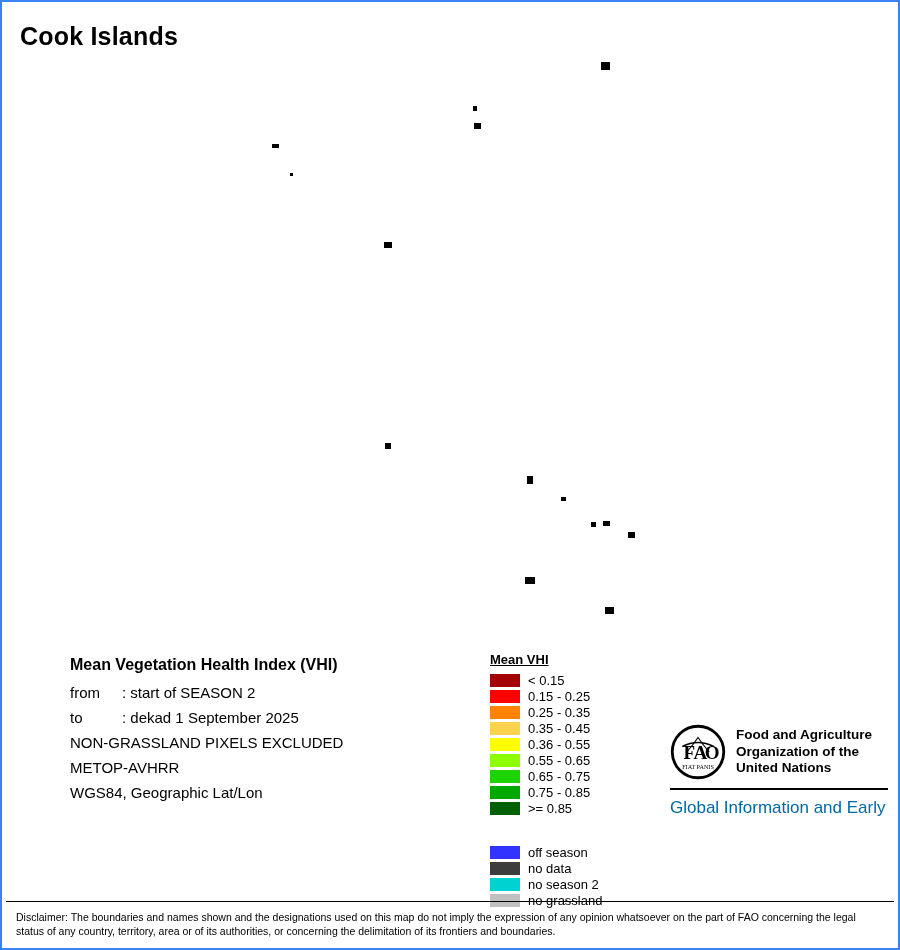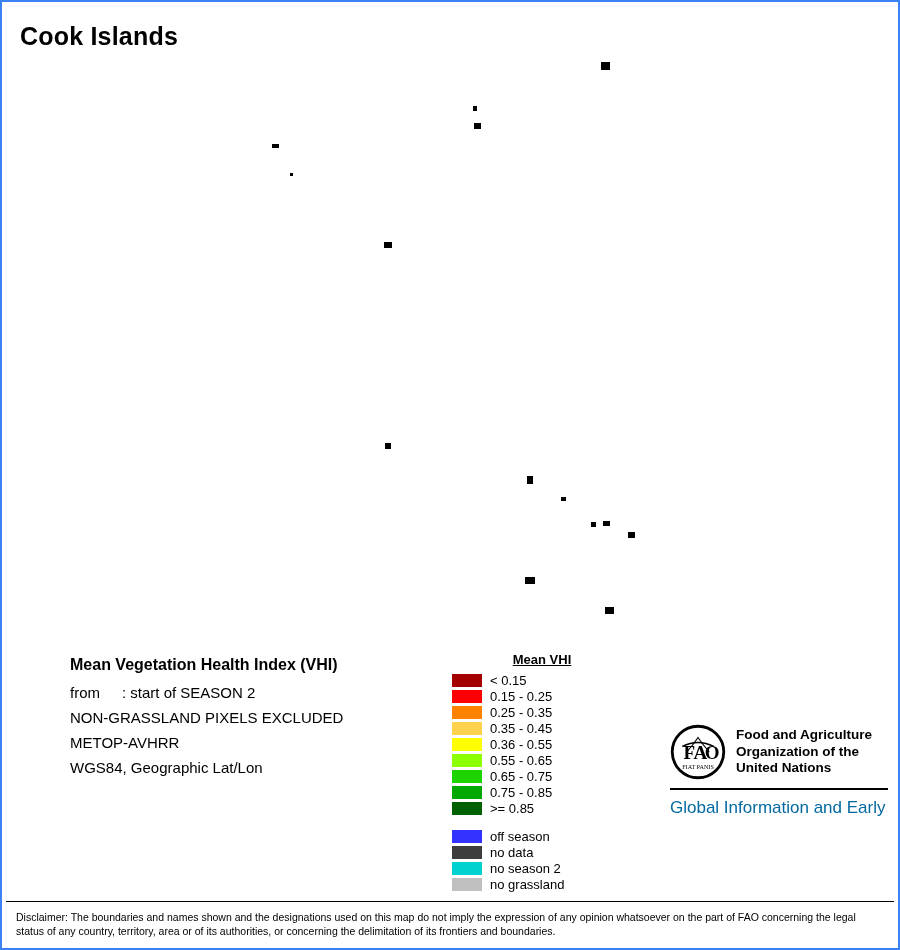--- a/index.html
+++ b/index.html
@@ -67,24 +67,23 @@
   }
   .caption-line {
     font-size: 15px;
     color: #000000;
     margin-bottom: 8px;
     white-space: nowrap;
   }
   
   #legend {
     position: absolute;
-    left: 450px;
+    left: 488px;
     top: 650px;
     width: 180px;
-    text-align: center;
   }
   #legend-title {
     font-size: 13px;
     font-weight: bold;
     color: #000000;
     text-decoration: underline;
     margin-bottom: 5px;
   }
   .legend-item {
     display: flex;
@@ -95,21 +94,21 @@
     width: 30px;
     height: 13px;
     margin-right: 8px;
     flex: 0 0 auto;
   }
   .legend-label {
     font-size: 13px;
     color: #000000;
   }
   #legend-extra {
-    margin-top: 12px;
+    margin-top: 28px;
   }
   
   #fao-block {
     position: absolute;
     left: 668px;
     top: 722px;
     width: 218px;
   }
   #fao-row {
     display: flex;
@@ -175,20 +174,23 @@
       <div class="island" style="left: 597px; top: 515px; width: 7px; height: 5px;"></div>
       <div class="island" style="left: 622px; top: 526px; width: 7px; height: 6px;"></div>
       <div class="island" style="left: 519px; top: 571px; width: 10px; height: 7px;"></div>
       <div class="island" style="left: 599px; top: 601px; width: 9px; height: 7px;"></div>
     </div>
 
   <div id="caption-block">
     <div id="caption-title">Mean Vegetation Health Index (VHI)</div>
     <div class="caption-row">
       <span class="key">from</span><span>: start of SEASON 2</span>
+    </div>
+    <div class="caption-row">
+      <span class="key">to</span><span>: dekad 1 September 2025</span>
     </div>
     <div class="caption-line">NON-GRASSLAND PIXELS EXCLUDED</div>
     <div class="caption-line">METOP-AVHRR</div>
     <div class="caption-line">WGS84, Geographic Lat/Lon</div>
   </div>
 
   <div id="legend">
     <div id="legend-title">Mean VHI</div>
     <div id="legend-classes">
         <div class="legend-item">

